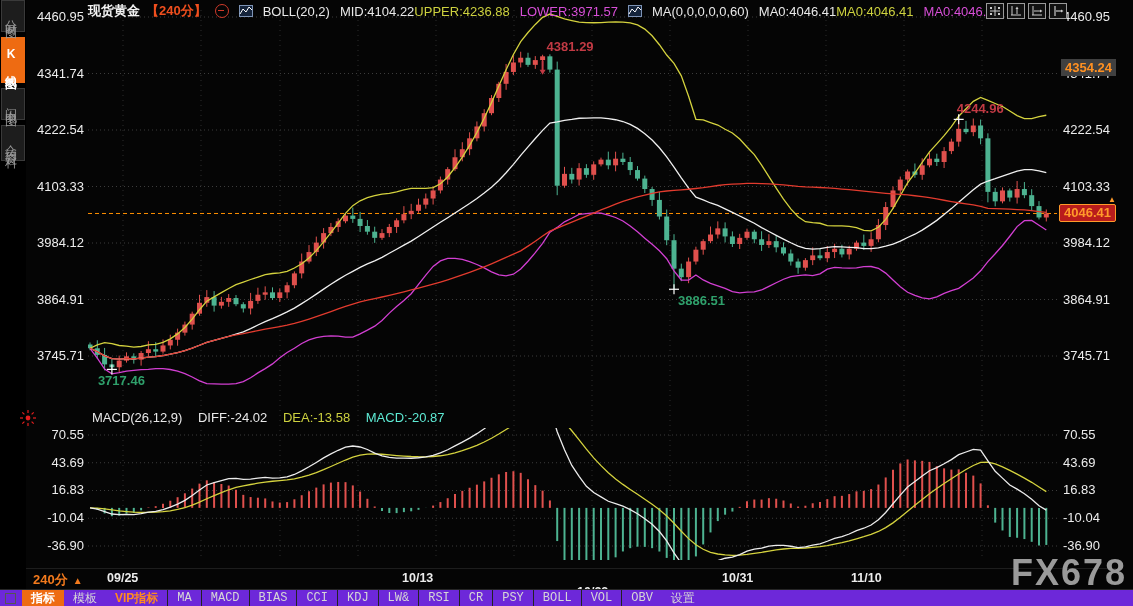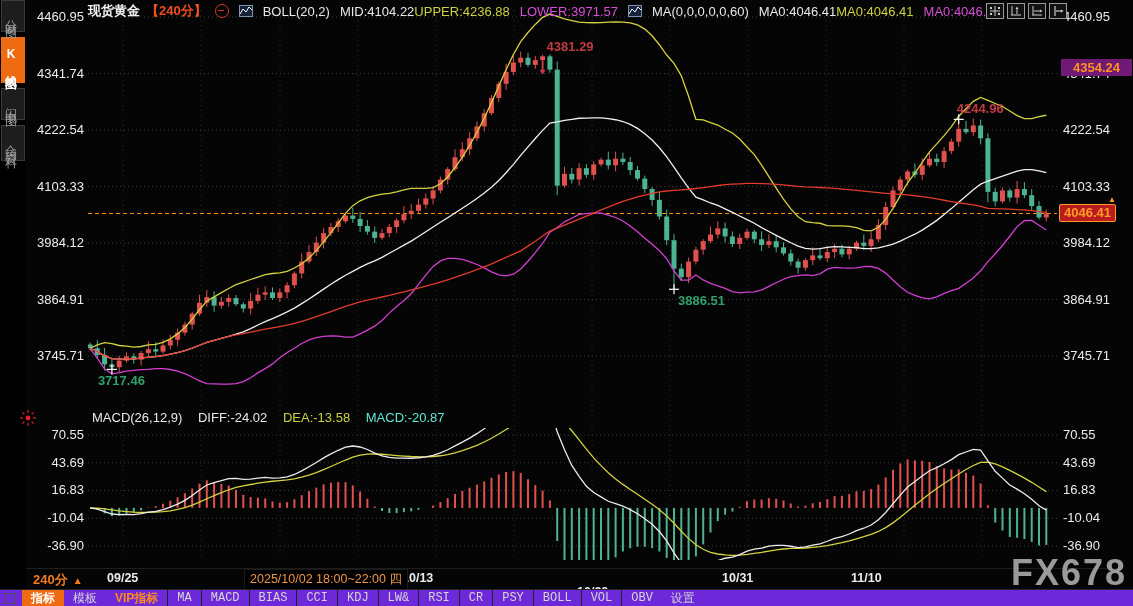--- a/index.html
+++ b/index.html
@@ -24,21 +24,21 @@
   .minus-icon{width:12px;height:12px;border:1.5px solid #d13a2a;border-radius:50%;
     margin-left:8px;position:relative;display:inline-block;}
   .minus-icon::after{content:"";position:absolute;left:2px;top:4.5px;width:6px;height:1.5px;background:#d13a2a;}
   .mini-chart-icon{width:14px;height:12px;margin-left:10px;display:inline-block;}
   #win-controls{position:absolute;right:66px;top:3px;display:flex;gap:3px;z-index:7;}
   .wc-btn{width:16px;height:14px;border:1px solid #9a9a9a;background:#111;display:flex;
     align-items:center;justify-content:center;cursor:pointer;}
   
   .ylab{position:absolute;font-size:13px;color:#ececec;font-weight:500;line-height:14px;}
   .ylab.left{width:56px;text-align:right;}
-  .badge-plain{position:absolute;left:1061px;padding:1px 12px;background:#701a75;color:#ff9021;
+  .badge-plain{position:absolute;left:1061px;padding:1px 4px;background:#404040;color:#ff9021;
     font-size:13px;font-weight:bold;}
   .badge-box{position:absolute;left:1059px;padding:0 4px;background:#b91c1c;color:#ff9a2a;
     border:1px solid #ff9a2a;border-radius:2px;font-size:13px;font-weight:bold;line-height:16px;}
   .badge-arrow{position:absolute;font-size:8px;color:#ff9a2a;line-height:8px;}
   
   #macd-readout{left:92px;top:410px;font-size:13px;white-space:nowrap;z-index:4;}
   #macd-readout .wht{color:#e8e8e8;margin-right:12px;}
   #macd-readout .yel{color:#cdd13f;margin-right:12px;}
   #macd-readout .mag{color:#5eead4;}
   
@@ -652,21 +652,20 @@
   <div id="period-sel">
     <span>240分</span><span class="tri">▲</span>
   </div>
   <div id="xlabels">
       <div class="xlab" style="left: 107px;">09/25</div>
       <div class="xlab" style="left: 402px;">10/13</div>
       <div class="xlab" style="left: 577px; margin-top: 14px;">10/22</div>
       <div class="xlab" style="left: 722px;">10/31</div>
       <div class="xlab" style="left: 851px;">11/10</div>
     </div>
-  <div id="xtooltip">2025/10/02 18:00~22:00 四</div>
 </div>
 
 <div id="bottombar" class="abs">
   <div class="pane-icon"></div>
 <div class="btab active">指标</div>
     <div class="btab ">模板</div>
     <div class="btab vip">VIP指标</div>
     <div class="btab mono">MA</div>
     <div class="btab mono">MACD</div>
     <div class="btab mono">BIAS</div>

